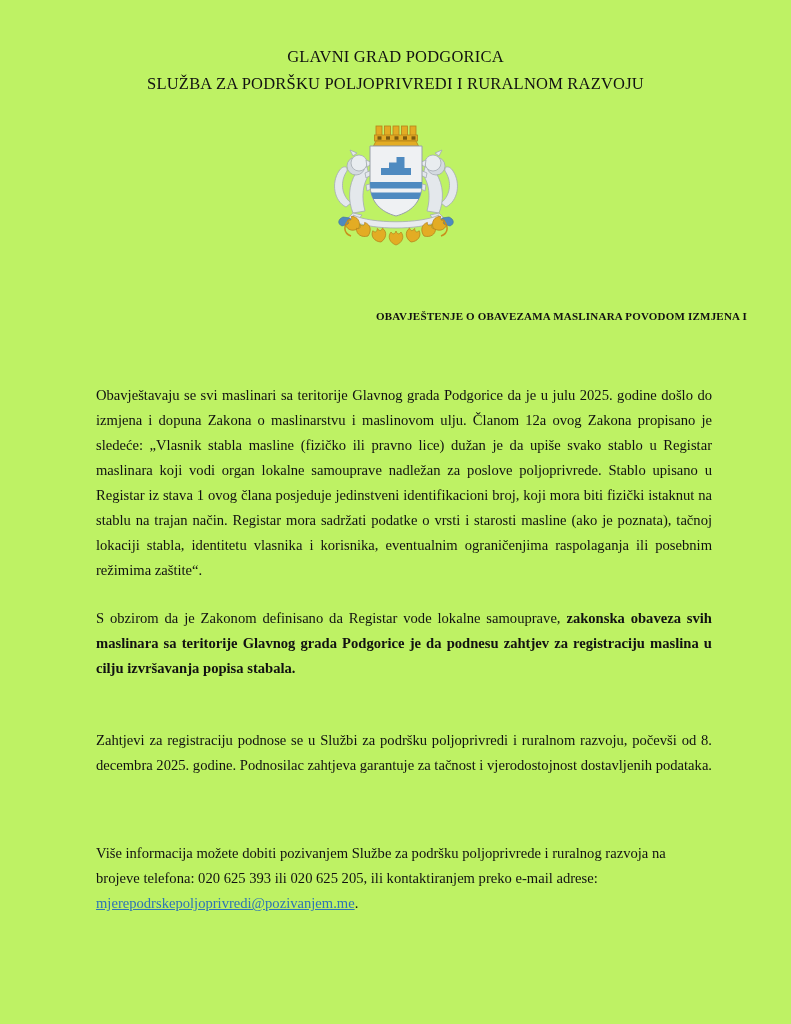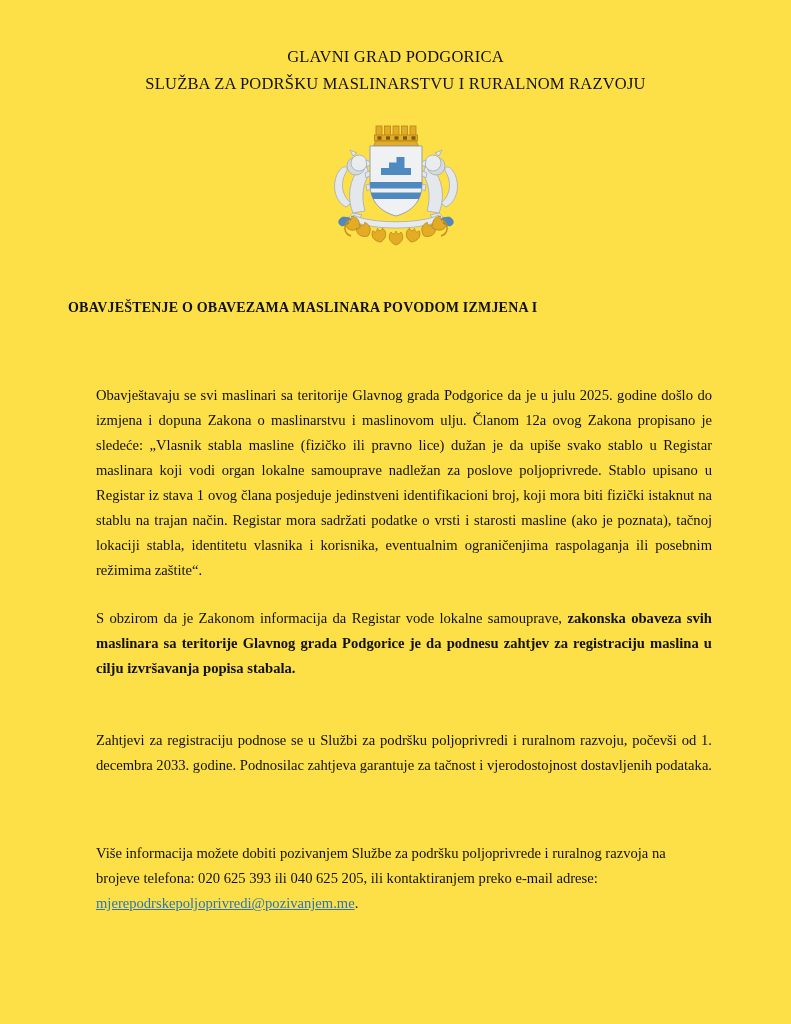--- a/index.html
+++ b/index.html
@@ -2,21 +2,21 @@
 <html><head>
 <meta charset="utf-8">
 <style>
   * { box-sizing: border-box; }
   html, body { margin: 0; padding: 0; background: #e9e9e9; }
   .page {
     position: relative;
     width: 791px;
     height: 1024px;
     margin: 0 auto;
-    background: #fde047;
+    background: #bef264;
     font-family: "Liberation Serif", "DejaVu Serif", serif;
     color: #111111;
     overflow: hidden;
   }
   .doc-header {
     position: absolute;
     top: 43px;
     left: 0;
     width: 100%;
     text-align: center;
@@ -29,23 +29,23 @@
     top: 121px;
     left: 326px;
     width: 140px;
     height: 132px;
   }
   .doc-title {
     position: absolute;
     top: 285px;
     left: 60px;
     width: 671px;
-    margin: 8px;
-    text-align: left;
-    font-size: 14px;
+    margin: 16px;
+    text-align: right;
+    font-size: 11px;
     font-weight: bold;
     line-height: 30px;
     letter-spacing: 0.2px;
   }
   .para {
     position: absolute;
     left: 92px;
     width: 616px;
     margin: 4px;
     font-size: 14.6px;
@@ -63,21 +63,21 @@
   }
   b { font-weight: bold; }
 </style>
 </head>
 <body>
 
 <div class="page">
 
   <header class="doc-header">
     <div>GLAVNI GRAD PODGORICA</div>
-    <div>SLUŽBA ZA PODRŠKU MASLINARSTVU I RURALNOM RAZVOJU</div>
+    <div>SLUŽBA ZA PODRŠKU POLJOPRIVREDI I RURALNOM RAZVOJU</div>
   </header>
 
   <div class="emblem">
     <svg viewBox="0 0 140 132" width="140" height="132" aria-hidden="true">
       <defs>
         <clipPath id="shieldClip">
           <path d="M44,25 H96 V63 C96,81 85,91 70,95 C55,91 44,81 44,63 Z"></path>
         </clipPath>
         <g id="lion">
 
@@ -151,24 +151,24 @@
 
   <h1 class="doc-title">
     <span>OBAVJEŠTENJE O OBAVEZAMA MASLINARA POVODOM IZMJENA I</span><br>
   </h1>
 
   <p class="para p1">
     <span>Obavještavaju se svi maslinari sa teritorije Glavnog grada Podgorice da je u julu 2025. godine došlo do izmjena i dopuna Zakona o maslinarstvu i maslinovom ulju. Članom 12a ovog Zakona propisano je sledeće: „Vlasnik stabla masline (fizičko ili pravno lice) dužan je da upiše svako stablo u Registar maslinara koji vodi organ lokalne samouprave nadležan za poslove poljoprivrede. Stablo upisano u Registar iz stava 1 ovog člana posjeduje jedinstveni identifikacioni broj, koji mora biti fizički istaknut na stablu na trajan način. Registar mora sadržati podatke o vrsti i starosti masline (ako je poznata), tačnoj lokaciji stabla, identitetu vlasnika i korisnika, eventualnim ograničenjima raspolaganja ili posebnim režimima zaštite“.</span>
   </p>
 
   <p class="para p2">
-    <span>S obzirom da je Zakonom informacija da Registar vode lokalne samouprave, </span><b>zakonska obaveza svih maslinara sa teritorije Glavnog grada Podgorice je da podnesu zahtjev za registraciju maslina u cilju izvršavanja popisa stabala.</b>
+    <span>S obzirom da je Zakonom definisano da Registar vode lokalne samouprave, </span><b>zakonska obaveza svih maslinara sa teritorije Glavnog grada Podgorice je da podnesu zahtjev za registraciju maslina u cilju izvršavanja popisa stabala.</b>
   </p>
 
   <p class="para p3">
-    <span>Zahtjevi za registraciju podnose se u Službi za podršku poljoprivredi i ruralnom razvoju, počevši od 1. decembra 2033. godine. Podnosilac zahtjeva garantuje za tačnost i vjerodostojnost dostavljenih podataka.</span>
+    <span>Zahtjevi za registraciju podnose se u Službi za podršku poljoprivredi i ruralnom razvoju, počevši od 8. decembra 2025. godine. Podnosilac zahtjeva garantuje za tačnost i vjerodostojnost dostavljenih podataka.</span>
   </p>
 
   <p class="para p4">
-    <span>Više informacija možete dobiti pozivanjem Službe za podršku poljoprivrede i ruralnog razvoja na brojeve telefona: 020 625 393 ili 040 625 205, ili kontaktiranjem preko e-mail adrese: </span><a href="#" class="email">mjerepodrskepoljoprivredi@pozivanjem.me</a><span>.</span>
+    <span>Više informacija možete dobiti pozivanjem Službe za podršku poljoprivrede i ruralnog razvoja na brojeve telefona: 020 625 393 ili 020 625 205, ili kontaktiranjem preko e-mail adrese: </span><a href="#" class="email">mjerepodrskepoljoprivredi@pozivanjem.me</a><span>.</span>
   </p>
 
 </div>
 
 </body></html>

